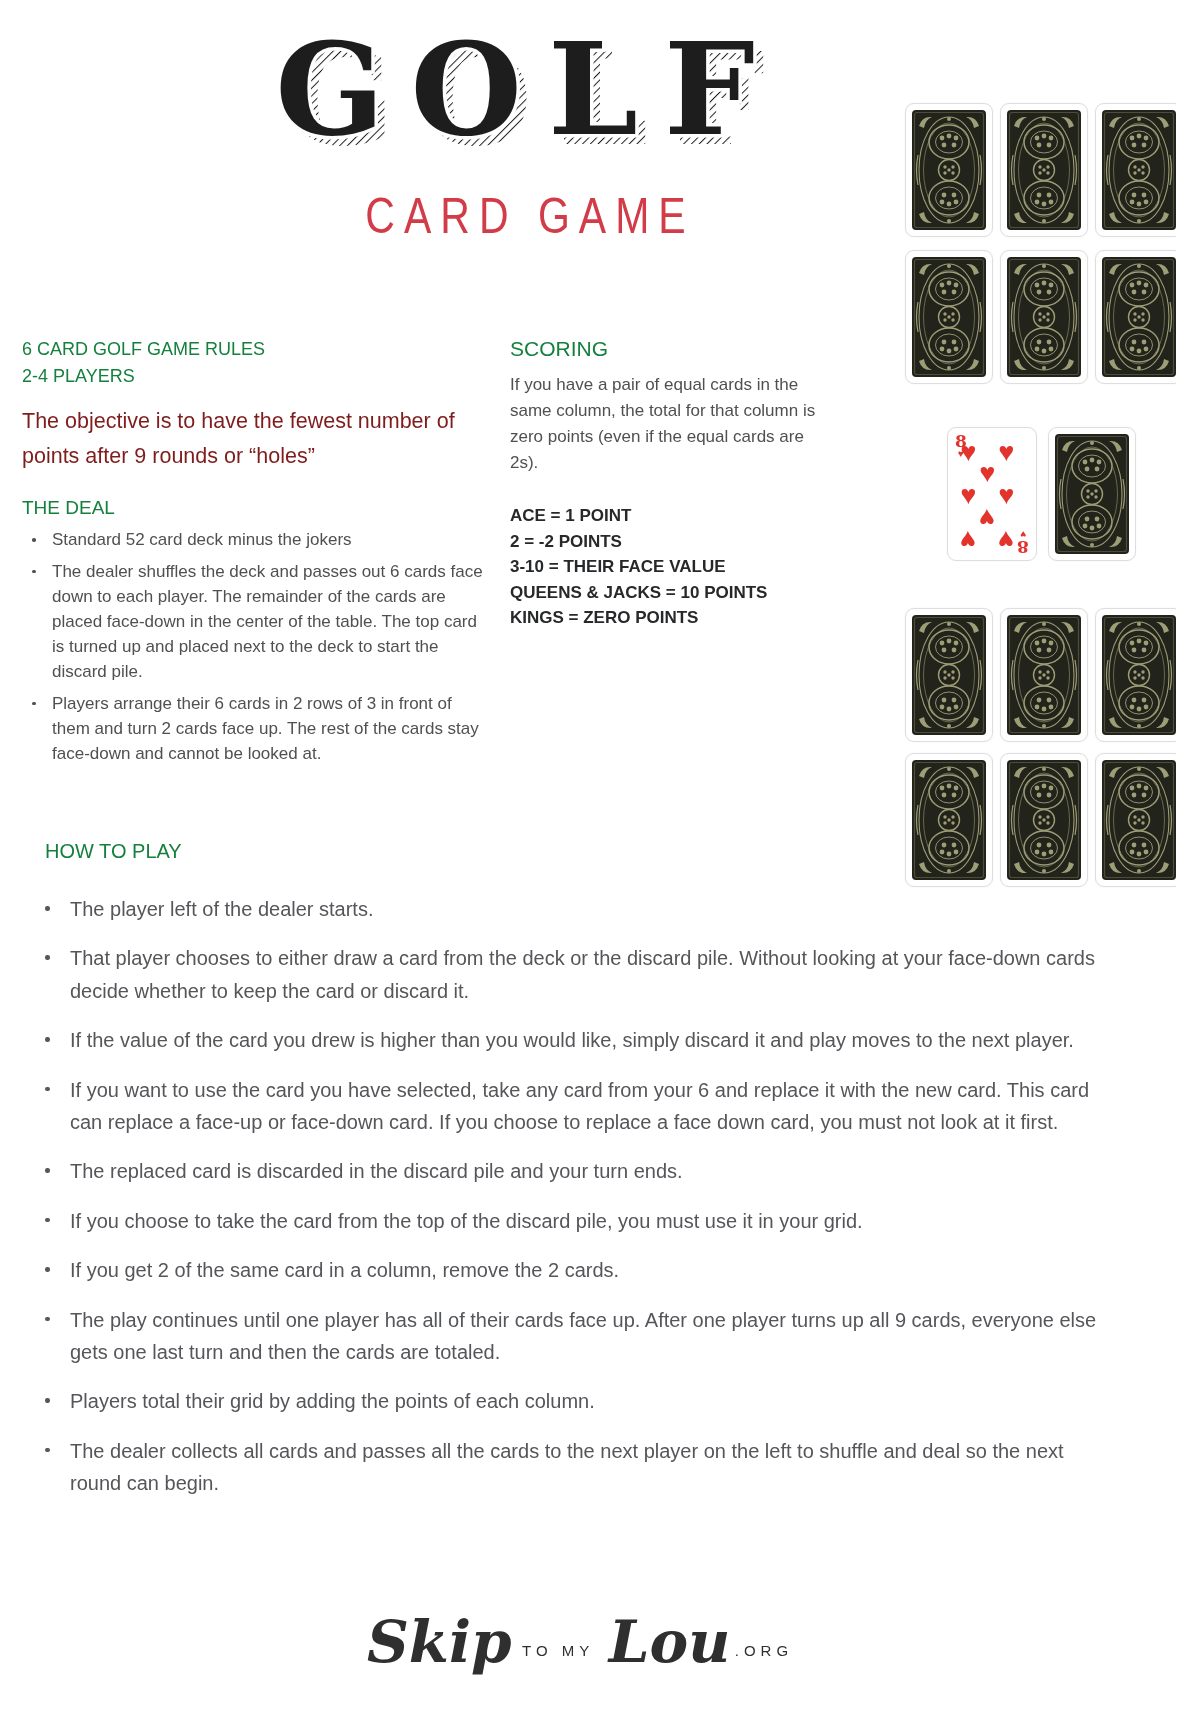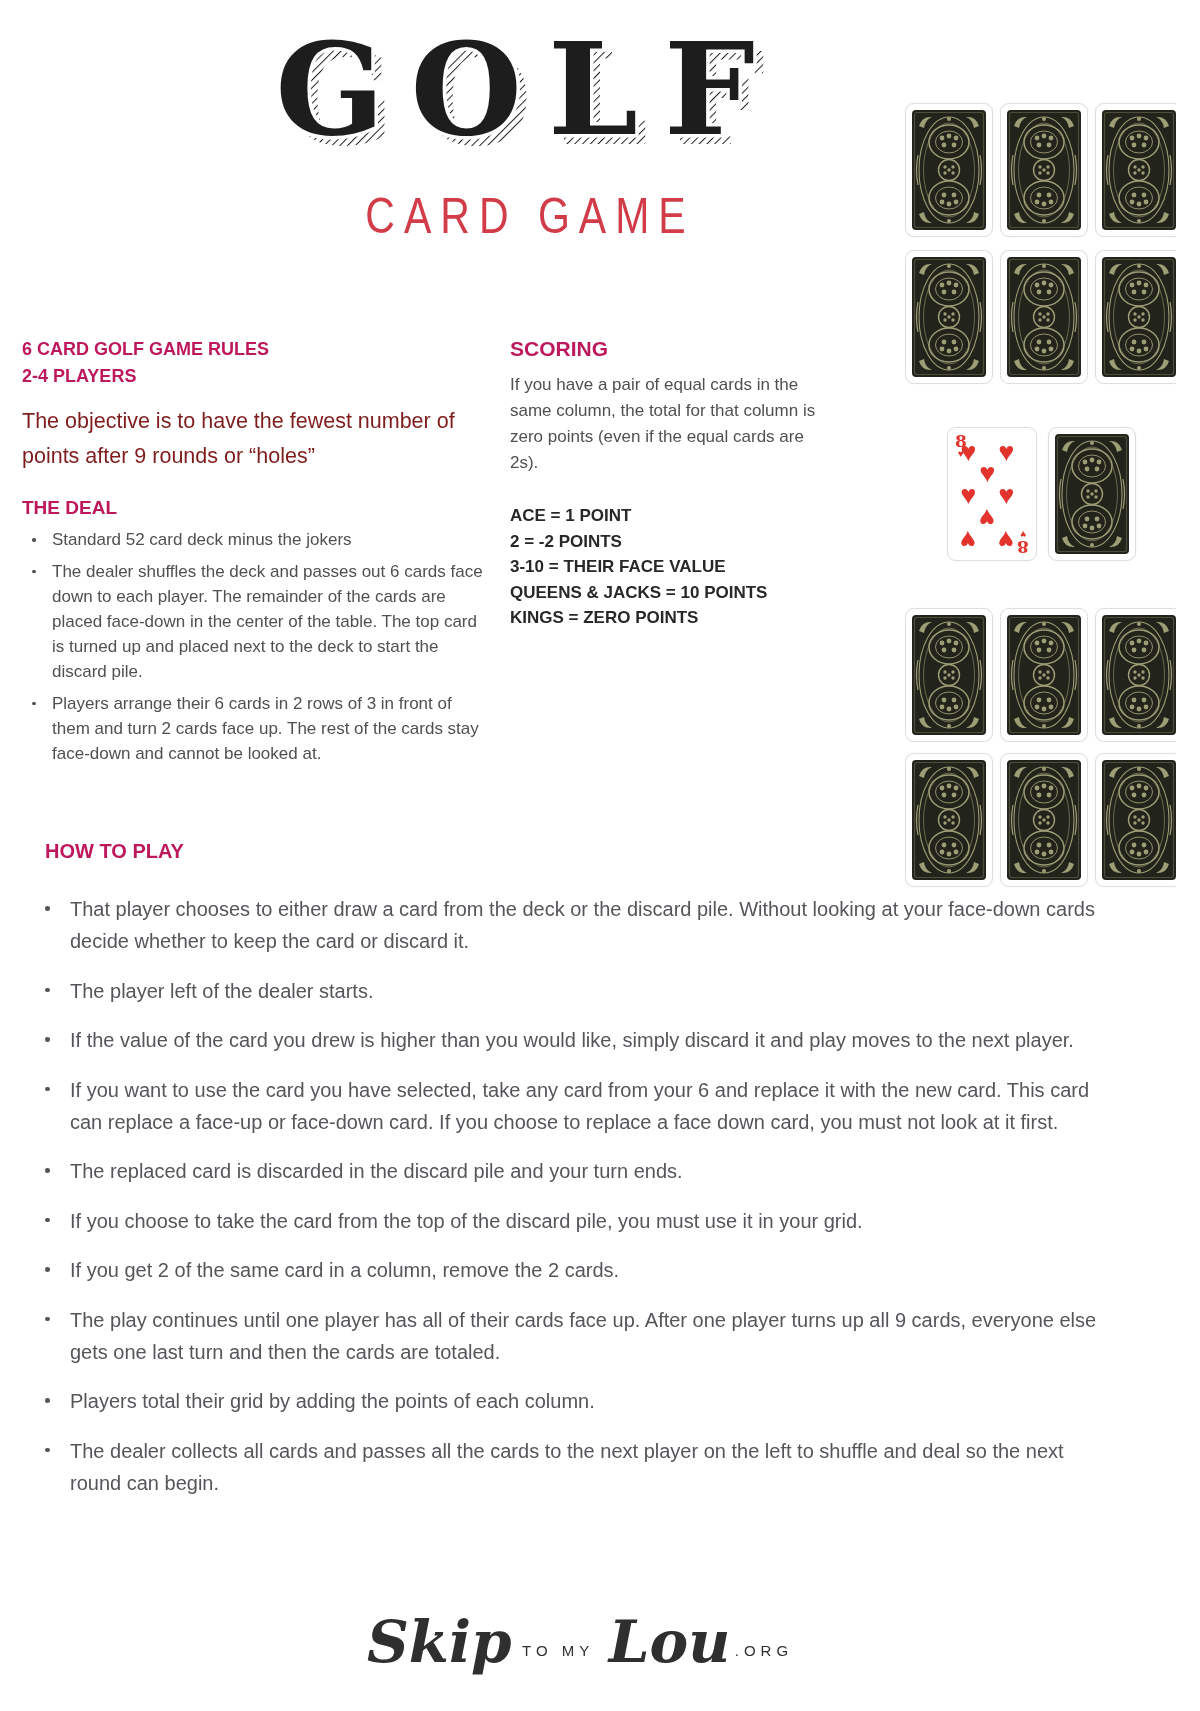--- a/index.html
+++ b/index.html
@@ -9,21 +9,21 @@
   
   .title-block{position:absolute;left:270px;top:28px;width:520px;}
   .golf-svg .t{font-family:"DejaVu Serif",serif;font-weight:700;font-size:128px;
                letter-spacing:26px;text-anchor:middle;}
   .golf-svg .face{stroke:#ffffff;stroke-width:7px;paint-order:stroke;}
   .subtitle{position:absolute;left:270px;top:188px;width:520px;text-align:center;
             font-size:41px;letter-spacing:9px;color:#d23c48;font-weight:400;
             transform:scaleY(1.22);transform-origin:top;}
 
   
-  .h-bold{font-weight:700;color:#be185d;}
+  .h-bold{font-weight:400;color:#15803d;}
   .rules-head{position:absolute;left:22px;top:336px;font-size:18px;line-height:1.5;}
   .objective{position:absolute;left:22px;top:404px;width:485px;font-size:21.5px;
              line-height:1.62;color:#7f1d1d;}
   .deal-head{position:absolute;left:22px;top:497px;font-size:19px;}
   .deal-list{position:absolute;left:22px;top:528px;width:462px;list-style:none;
              margin:0;padding:0;font-size:17px;line-height:1.47;}
   .deal-list li{position:relative;padding-left:30px;margin-bottom:7px;}
   .deal-list li::before{content:"";position:absolute;left:10px;top:10px;width:3.5px;
              height:3.5px;border-radius:50%;background:#4f5052;}
 
@@ -247,22 +247,22 @@
   <div class="card" style="left:1095px;top:753px">
       <div class="inner">
         <svg class="back-art" viewBox="0 0 74 120" preserveAspectRatio="none">
           <use href="#cardback" xlink:href="#cardback"></use>
         </svg>
       </div>
     </div>
 
   <div class="htp-head h-bold">HOW TO PLAY</div>
   <ul class="htp-list">
+    <li>The player left of the dealer starts.</li>
     <li>That player chooses to either draw a card from the deck or the discard pile. Without looking at your face-down cards decide whether to keep the card or discard it.</li>
-    <li>The player left of the dealer starts.</li>
     <li>If the value of the card you drew is higher than you would like, simply discard it and play moves to the next player.</li>
     <li>If you want to use the card you have selected, take any card from your 6 and replace it with the new card. This card can replace a face-up or face-down card. If you choose to replace a face down card, you must not look at it first.</li>
     <li>The replaced card is discarded in the discard pile and your turn ends.</li>
     <li>If you choose to take the card from the top of the discard pile, you must use it in your grid.</li>
     <li>If you get 2 of the same card in a column, remove the 2 cards.</li>
     <li>The play continues until one player has all of their cards face up. After one player turns up all 9 cards, everyone else gets one last turn and then the cards are totaled.</li>
     <li>Players total their grid by adding the points of each column.</li>
     <li>The dealer collects all cards and passes all the cards to the next player on the left to shuffle and deal so the next round can begin.</li>
   </ul>
 

